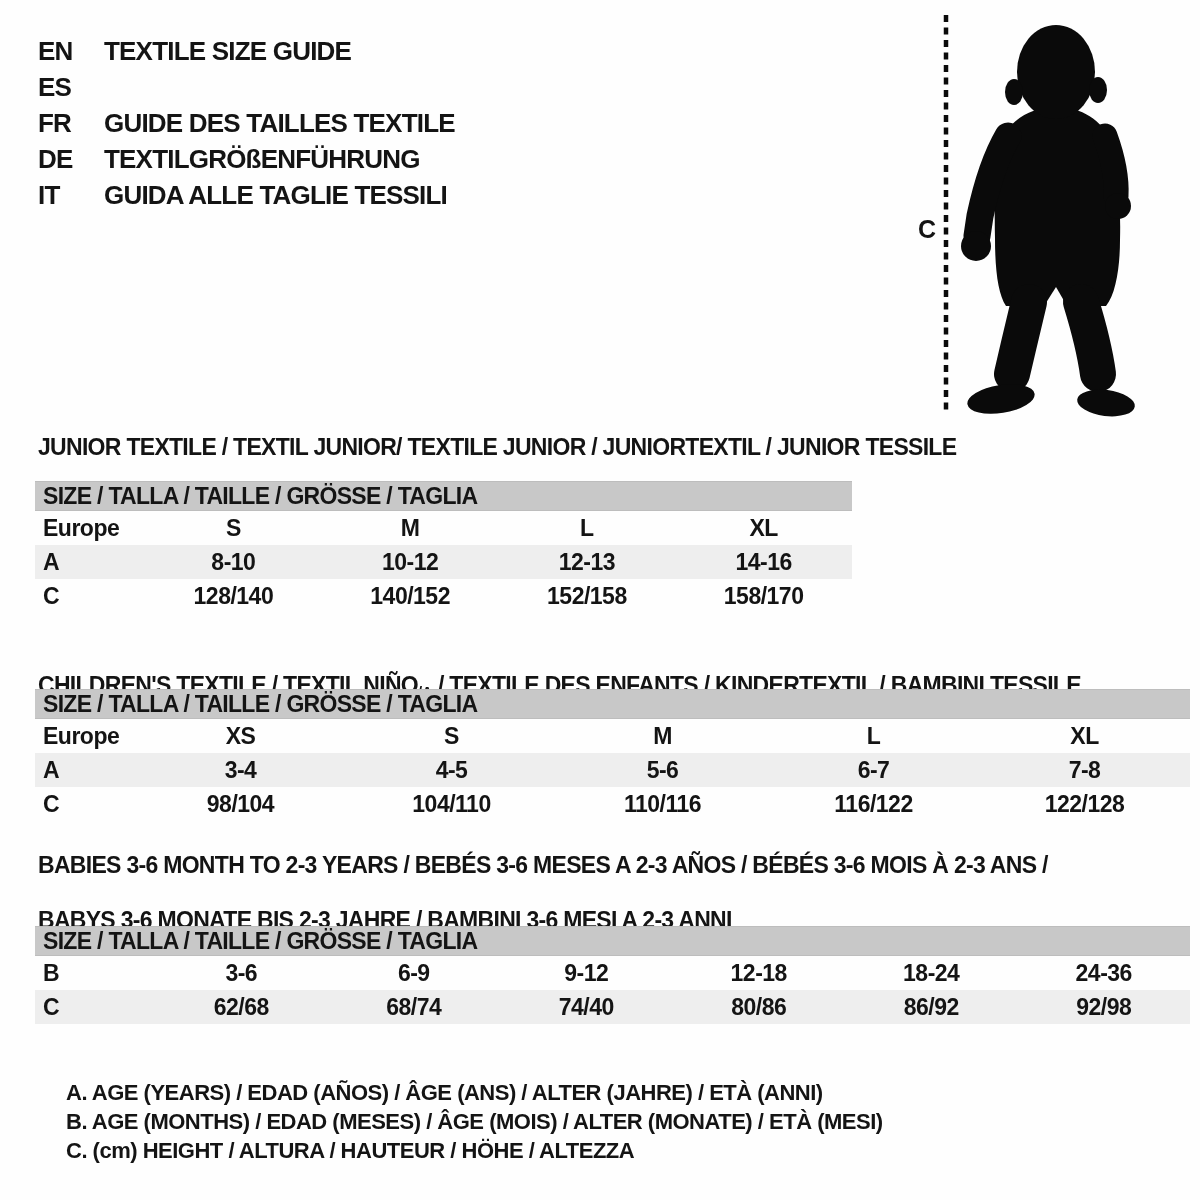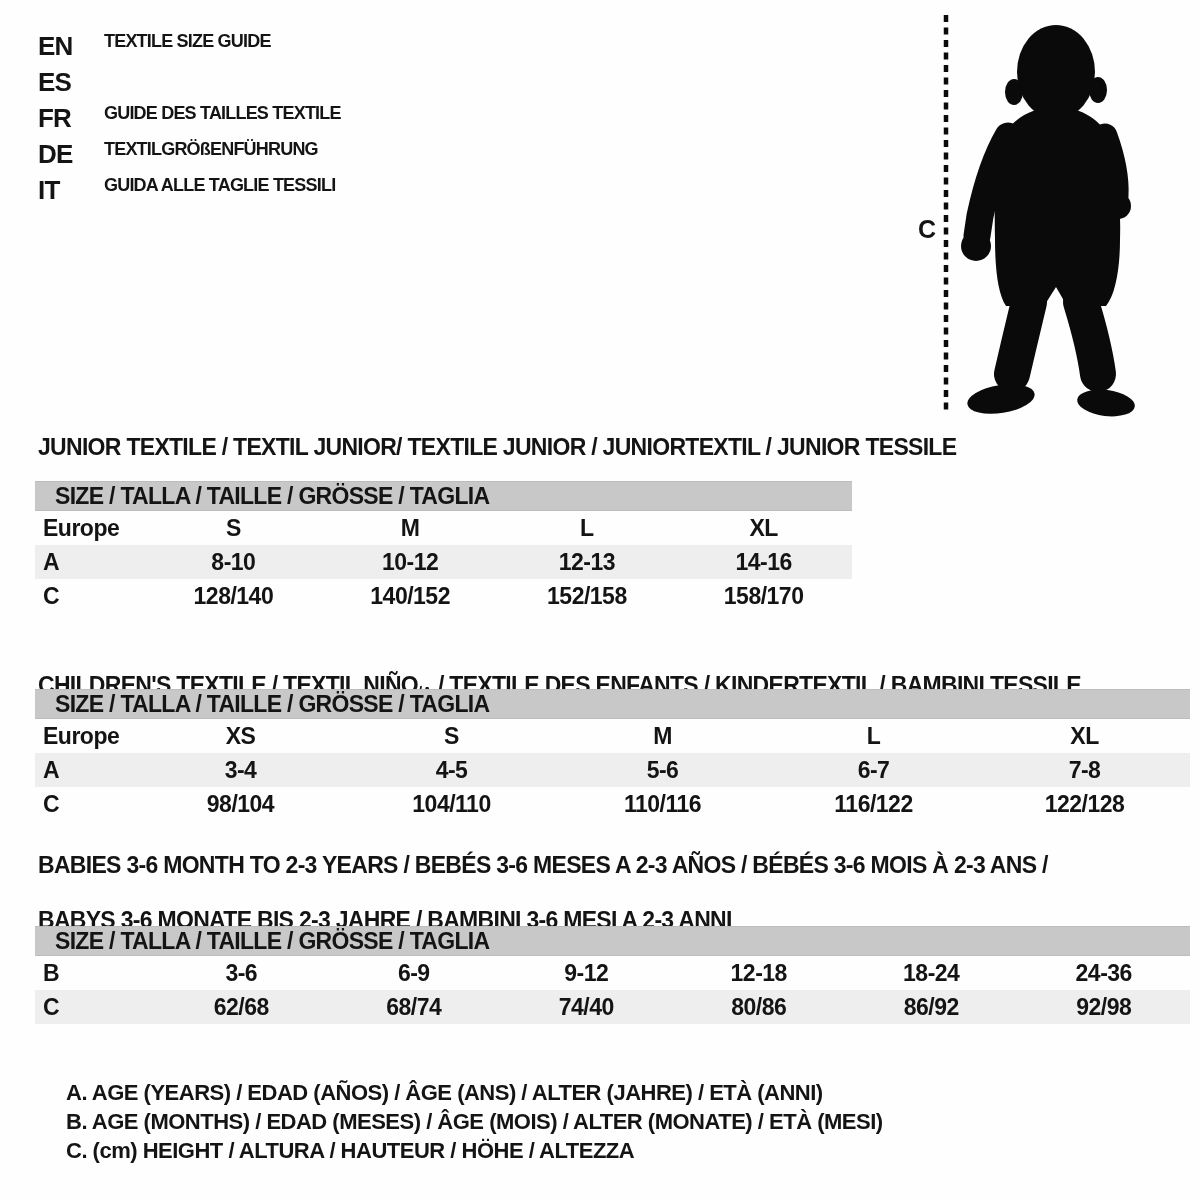--- a/index.html
+++ b/index.html
@@ -9,23 +9,23 @@
     background:#fefefe;
     color:#141414;
     font-family:"Liberation Sans", sans-serif;
     font-weight:bold;
     overflow:hidden;
   }
   .abs { position:absolute; }
 
   
   .lang-block { left:38px; top:31px; }
-  .lang-row { display:flex; height:36px; align-items:flex-start; }
+  .lang-row { display:flex; height:36px; align-items:flex-end; }
   .lang-code { width:66px; font-size:26px; letter-spacing:-0.8px; }
-  .lang-title { font-size:18px; letter-spacing:-0.8px; white-space:nowrap; }
+  .lang-title { font-size:26px; letter-spacing:-0.8px; white-space:nowrap; }
 
   
   .figure-svg { left:898px; top:8px; }
   .c-label { left:918px; top:215px; font-size:25px; }
 
   
   .section-title { font-size:23px; letter-spacing:-0.7px; white-space:nowrap; }
   .title-junior { left:38px; top:434px; }
   .title-children { left:38px; top:642px;margin-top:30px; }
   .title-babies-1 { left:38px; top:852px; }
@@ -34,21 +34,21 @@
 
   
   .size-table { }
   .tbl-junior   { left:35px; top:481px; width:817px; }
   .tbl-children { left:35px; top:689px; width:1155px; }
   .tbl-babies   { left:35px; top:926px; width:1155px; }
   .size-bar {
     height:30px; line-height:29px;
     background:#c8c8c8;
     border-top:1px solid #bdbdbd; border-bottom:1px solid #bdbdbd;
-    padding-left:20px;
+    padding-left:8px;
     font-size:23px; letter-spacing:-0.7px;
     white-space:nowrap; overflow:hidden;
   }
   table { width:100%; border-collapse:collapse; table-layout:fixed; }
   td {
     height:34px; font-size:23px; letter-spacing:-0.5px;
     text-align:center; vertical-align:middle; white-space:nowrap;
   }
   td.lab { text-align:left; padding-left:8px; }
   tr.shaded { background:#eeeeee; }

